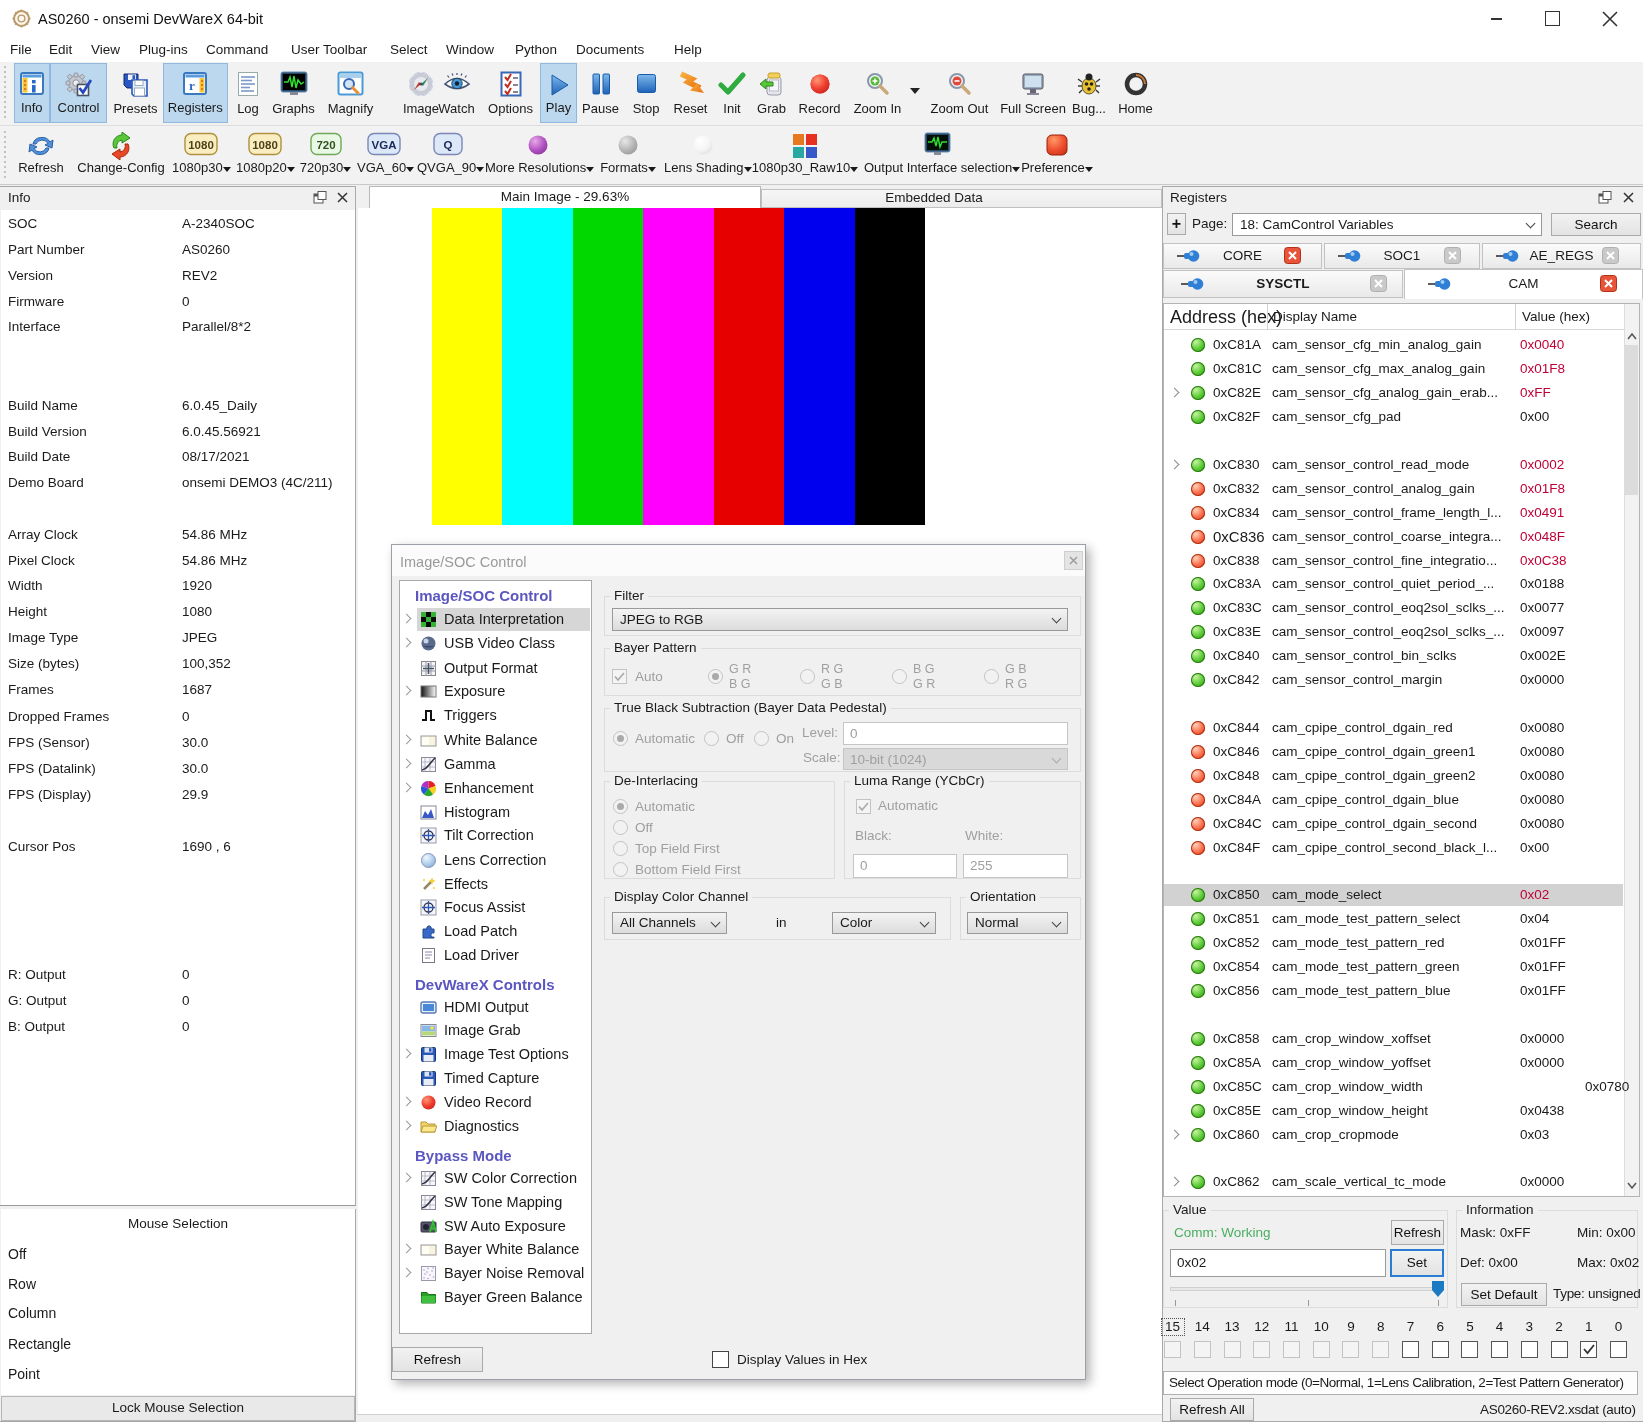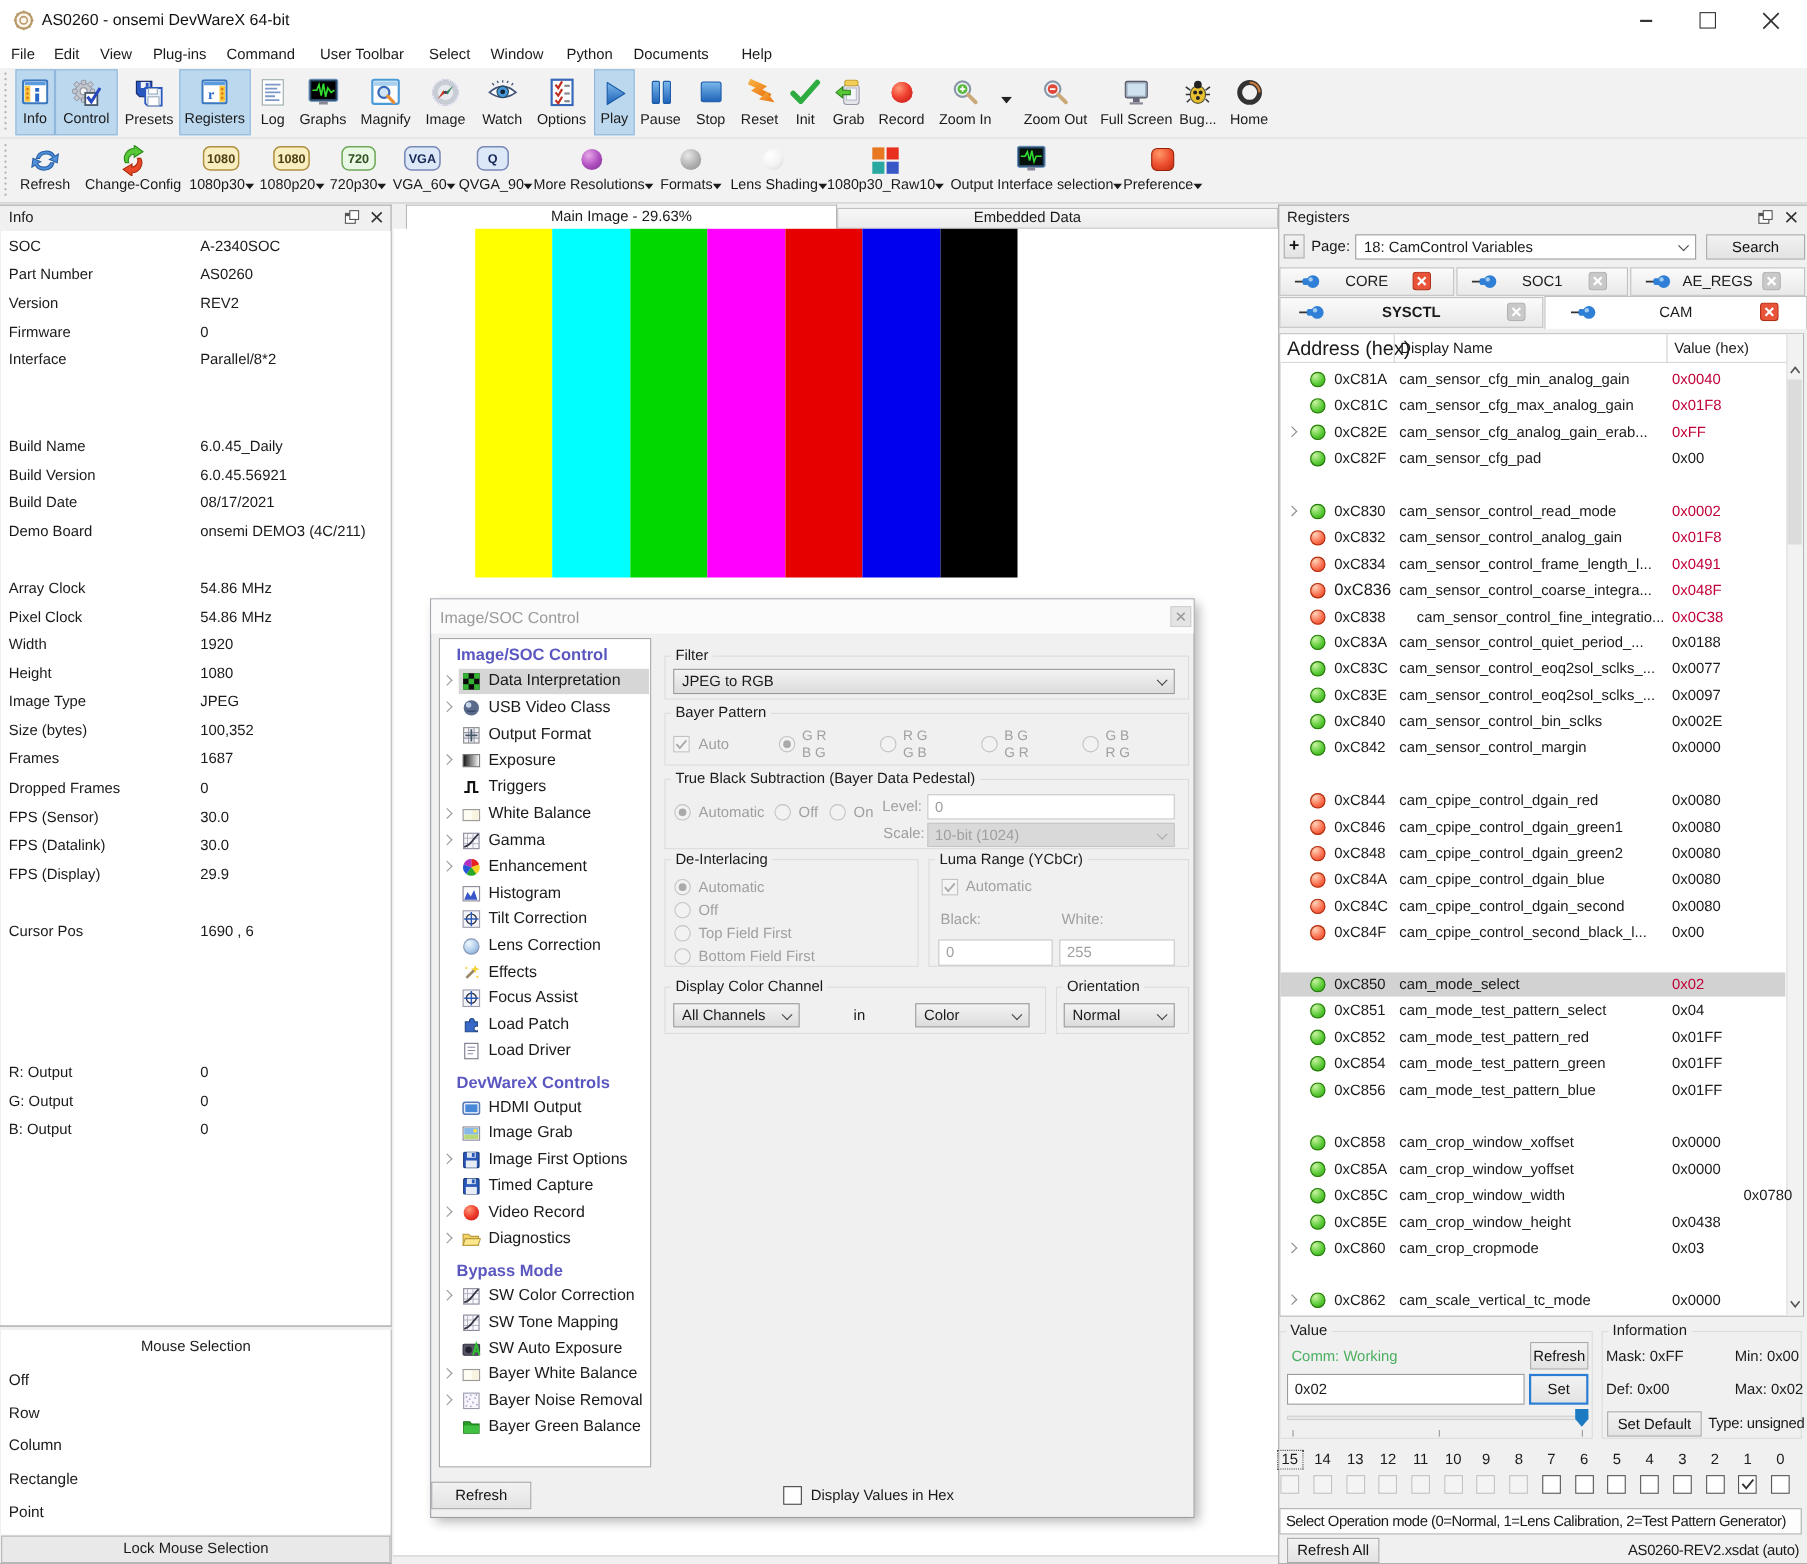--- a/index.html
+++ b/index.html
@@ -143,21 +143,21 @@
   </div>
 <div class="tbb" style="left:322px;width:57px">
     <svg width="27" height="25" viewBox="0 0 27 25">
       <rect x="1.5" y="1.5" width="24" height="22" rx="2" fill="#fff" stroke="#4a9ad8" stroke-width="2"></rect>
       <rect x="3" y="3" width="21" height="4" fill="#a8d0ee"></rect>
       <circle cx="12" cy="13" r="5" fill="#cfe4f4" stroke="#3868b8" stroke-width="2"></circle>
       <line x1="15.5" y1="16.5" x2="21" y2="22" stroke="#e89038" stroke-width="3" stroke-linecap="round"></line>
     </svg>
     <div class="lbl">Magnify</div>
   </div>
-<div class="tbb" style="left:381px;width:48px">
+<div class="tbb" style="left:397px;width:48px">
     <svg width="26" height="26" viewBox="0 0 26 26">
       <circle cx="13" cy="13" r="11.5" fill="#c8ccd4" stroke="#889"></circle>
       <circle cx="13" cy="13" r="11.5" fill="none" stroke="#eef" stroke-width="1"></circle>
       <circle cx="13" cy="13" r="7" fill="#e8eaf0"></circle>
       <path d="M13 13 L20 7 L15 15 Z" fill="#308858"></path>
       <path d="M13 13 L6 19 L11 11 Z" fill="#c03828"></path>
       <circle cx="13" cy="13" r="1.5" fill="#445"></circle>
     </svg>
     <div class="lbl">Image</div>
   </div>
@@ -665,21 +665,21 @@
 <div class="dotr" style="left:1191px;top:506px"></div>
 <div class="t" style="left:1213px;top:504px;font-size:13.5px;color:#1a1a1a;font-weight:normal;line-height:18px;">0xC834</div>
 <div class="t" style="left:1272px;top:504px;font-size:13.5px;color:#1a1a1a;font-weight:normal;line-height:18px;">cam_sensor_control_frame_length_l...</div>
 <div class="t" style="left:1520px;top:504px;font-size:13.5px;color:#c00038;font-weight:normal;line-height:18px;">0x0491</div>
 <div class="dotr" style="left:1191px;top:530px"></div>
 <div class="t" style="left:1213px;top:528px;font-size:15px;color:#1a1a1a;font-weight:normal;line-height:18px;">0xC836</div>
 <div class="t" style="left:1272px;top:528px;font-size:13.5px;color:#1a1a1a;font-weight:normal;line-height:18px;">cam_sensor_control_coarse_integra...</div>
 <div class="t" style="left:1520px;top:528px;font-size:13.5px;color:#c00038;font-weight:normal;line-height:18px;">0x048F</div>
 <div class="dotr" style="left:1191px;top:554px"></div>
 <div class="t" style="left:1213px;top:552px;font-size:13.5px;color:#1a1a1a;font-weight:normal;line-height:18px;">0xC838</div>
-<div class="t" style="left:1272px;top:552px;font-size:13.5px;color:#1a1a1a;font-weight:normal;line-height:18px;margin-left:16px;">cam_sensor_control_fine_integratio...</div>
+<div class="t" style="left:1272px;top:552px;font-size:13.5px;color:#1a1a1a;font-weight:normal;line-height:18px;">cam_sensor_control_fine_integratio...</div>
 <div class="t" style="left:1520px;top:552px;font-size:13.5px;color:#c00038;font-weight:normal;line-height:18px;">0x0C38</div>
 <div class="dotg" style="left:1191px;top:577px"></div>
 <div class="t" style="left:1213px;top:575px;font-size:13.5px;color:#1a1a1a;font-weight:normal;line-height:18px;">0xC83A</div>
 <div class="t" style="left:1272px;top:575px;font-size:13.5px;color:#1a1a1a;font-weight:normal;line-height:18px;">cam_sensor_control_quiet_period_...</div>
 <div class="t" style="left:1520px;top:575px;font-size:13.5px;color:#1a1a1a;font-weight:normal;line-height:18px;">0x0188</div>
 <div class="dotg" style="left:1191px;top:601px"></div>
 <div class="t" style="left:1213px;top:599px;font-size:13.5px;color:#1a1a1a;font-weight:normal;line-height:18px;">0xC83C</div>
 <div class="t" style="left:1272px;top:599px;font-size:13.5px;color:#1a1a1a;font-weight:normal;line-height:18px;">cam_sensor_control_eoq2sol_sclks_...</div>
 <div class="t" style="left:1520px;top:599px;font-size:13.5px;color:#1a1a1a;font-weight:normal;line-height:18px;">0x0077</div>
 <div class="dotg" style="left:1191px;top:625px"></div>
@@ -961,21 +961,21 @@
       <circle cx="12" cy="6" r="1.8" fill="#f8e048"></circle>
     </svg></div>
 <div class="t" style="left:444px;top:1021px;font-size:14.5px;color:#1a1a1a;font-weight:normal;line-height:18px;">Image Grab</div>
 <div class="ar" style="left:403px;top:1050px;border-color:#999"></div>
 <div class="a" style="left:420px;top:1045.5px"><svg width="17" height="17" viewBox="0 0 17 17">
       <rect x="1.5" y="1.5" width="14" height="14" rx="1" fill="#2858b8" stroke="#183878"></rect>
       <rect x="4.5" y="1.5" width="8" height="5" fill="#dce4f0"></rect>
       <rect x="9" y="2.2" width="2.5" height="3.5" fill="#2858b8"></rect>
       <rect x="3.5" y="9" width="10" height="6.5" fill="#e8ecf4"></rect>
     </svg></div>
-<div class="t" style="left:444px;top:1045px;font-size:14.5px;color:#1a1a1a;font-weight:normal;line-height:18px;">Image First Options</div>
+<div class="t" style="left:444px;top:1045px;font-size:14.5px;color:#1a1a1a;font-weight:normal;line-height:18px;">Image Test Options</div>
 <div class="a" style="left:420px;top:1069.5px"><svg width="17" height="17" viewBox="0 0 17 17">
       <rect x="1.5" y="1.5" width="14" height="14" rx="1" fill="#2858b8" stroke="#183878"></rect>
       <rect x="4.5" y="1.5" width="8" height="5" fill="#dce4f0"></rect>
       <rect x="9" y="2.2" width="2.5" height="3.5" fill="#2858b8"></rect>
       <rect x="3.5" y="9" width="10" height="6.5" fill="#e8ecf4"></rect>
     </svg></div>
 <div class="t" style="left:444px;top:1069px;font-size:14.5px;color:#1a1a1a;font-weight:normal;line-height:18px;">Timed Capture</div>
 <div class="ar" style="left:403px;top:1098px;border-color:#999"></div>
 <div class="a" style="left:420px;top:1093.5px"><svg width="17" height="17" viewBox="0 0 17 17">
       <defs>

